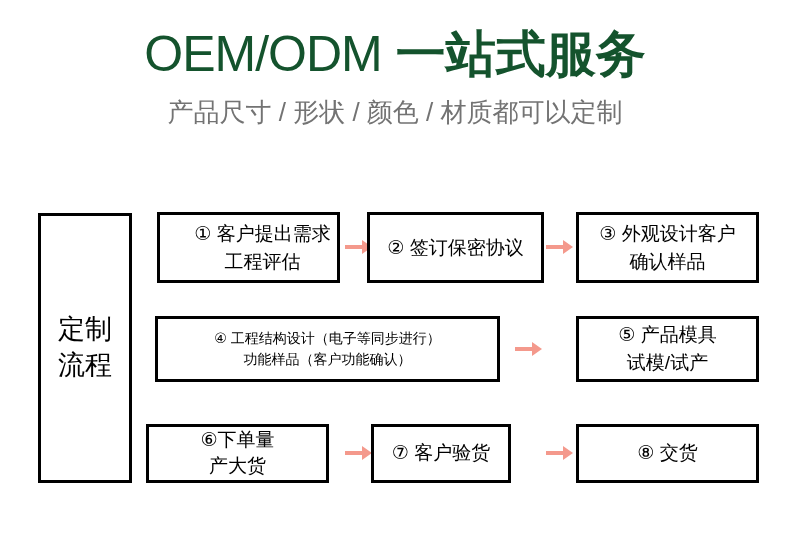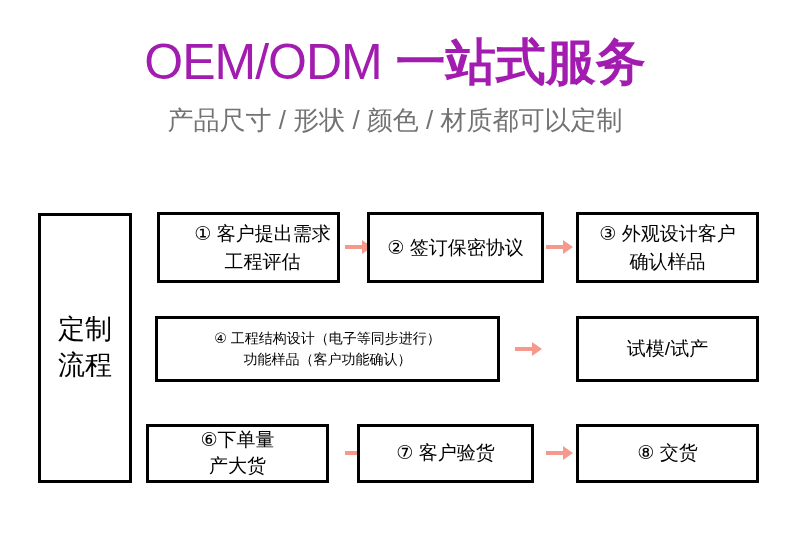--- a/index.html
+++ b/index.html
@@ -19,26 +19,26 @@
   
   .header {
     position: absolute;
     top: 0;
     left: 0;
     width: 790px;
     text-align: center;
   }
   .main-title {
     margin: 0;
-    padding-top: 34px;
+    padding-top: 26px;
     font-size: 50px;
     line-height: 1.12;
     font-weight: 400;
     letter-spacing: 0px;
-    color: #a21caf;
+    color: #14532d;
     white-space: nowrap;
   }
   .main-title .title-latin {
     font-weight: 400;
     letter-spacing: -1px;
   }
   .main-title .title-cjk {
     font-weight: 700;
   }
   .sub-title {
@@ -90,21 +90,21 @@
   .box-1 { left: 157px; top: 212px;  width: 183px; height: 71px; font-size: 19px; line-height: 1.45; padding-left: 28px; }
   .box-2 { left: 367px; top: 212px;  width: 177px; height: 71px; font-size: 19px; line-height: 1.45; }
   .box-3 { left: 576px; top: 212px;  width: 183px; height: 71px; font-size: 19px; line-height: 1.45; }
 
   
   .box-4 { left: 155px; top: 316px;  width: 345px; height: 66px; font-size: 14px; line-height: 1.5; }
   .box-5 { left: 576px; top: 316px;  width: 183px; height: 66px; font-size: 19px; line-height: 1.45; }
 
   
   .box-6 { left: 146px; top: 424px;  width: 183px; height: 59px; font-size: 19px; line-height: 1.4; justify-content: flex-end; }
-  .box-7 { left: 357px; top: 424px;  width: 177px; height: 59px; font-size: 19px; line-height: 1.4; }
+  .box-7 { left: 371px; top: 424px;  width: 140px; height: 59px; font-size: 19px; line-height: 1.4; }
   .box-8 { left: 576px; top: 424px;  width: 183px; height: 59px; font-size: 19px; line-height: 1.4; }
 
   
   .arrow {
     position: absolute;
     width: 28px;
     height: 20px;
   }
   .arrow svg { display: block; width: 28px; height: 20px; }
 
@@ -166,20 +166,21 @@
   </div>
 
   <div class="arrow arrow-3">
     <svg viewBox="0 0 28 20" xmlns="http://www.w3.org/2000/svg">
       <path d="M0 10 L19 10" stroke="#F4998C" stroke-width="4" fill="none"></path>
       <path d="M17 3 L27 10 L17 17 Z" fill="#F4998C"></path>
     </svg>
   </div>
 
   <div class="box box-5">
+    <span class="line">⑤ 产品模具</span>
     <span class="line">试模/试产</span>
   </div>
 
   <div class="box box-6">
     <span class="line">⑥下单量</span>
     <span class="line">产大货</span>
   </div>
 
   <div class="arrow arrow-4">
     <svg viewBox="0 0 28 20" xmlns="http://www.w3.org/2000/svg">

